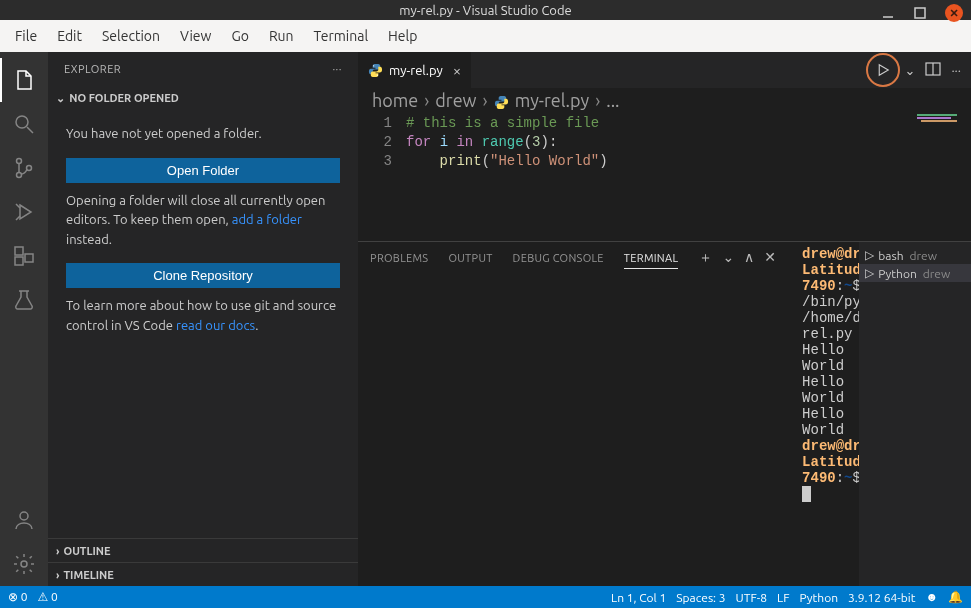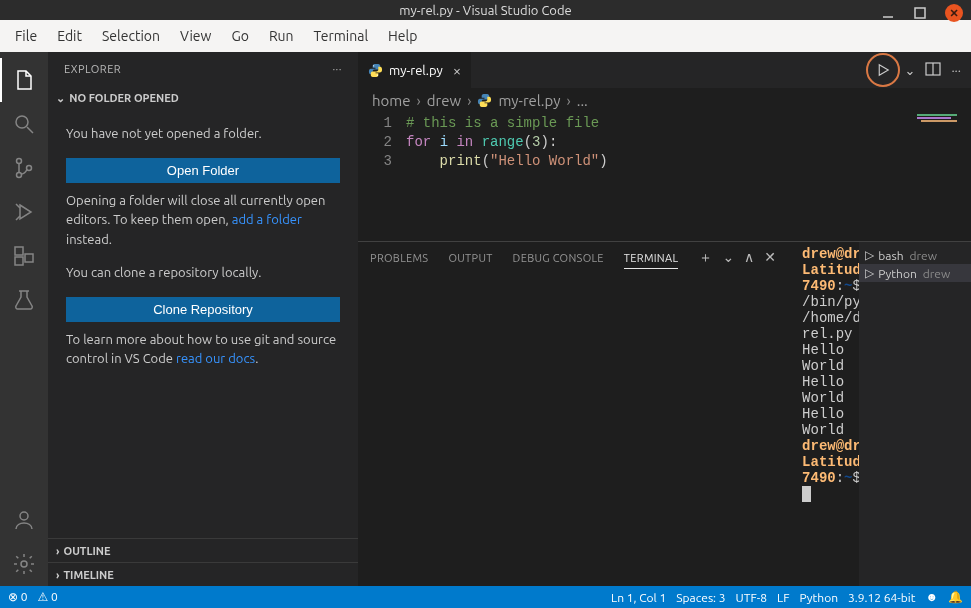--- a/index.html
+++ b/index.html
@@ -26,21 +26,21 @@
 .btn { display: block; width: 100%; background: #0e639c; color: #fff; text-align: center; padding: 5px 0; border: none; font-size: 13px; cursor: pointer; }
 .link { color: #3794ff; }
 .sidebar-bottom { margin-top: auto; }
 .collapsed-section { height: 24px; display: flex; align-items: center; padding: 0 8px; font-size: 11px; font-weight: bold; color: #ccc; gap: 4px; border-top: 1px solid #3a3a3a; }
 .editor-area { flex: 1; display: flex; flex-direction: column; background: #1e1e1e; min-width: 0; }
 .tabs-row { height: 36px; background: #252526; display: flex; align-items: center; }
 .tab { height: 36px; background: #1e1e1e; display: flex; align-items: center; padding: 0 10px; gap: 6px; color: #fff; font-size: 13px; border-right: 1px solid #252526; }
 .tab .close { color: #ccc; font-size: 15px; margin-left: 4px; }
 .tabs-actions { margin-left: auto; display: flex; align-items: center; gap: 10px; padding-right: 10px; color: #bbb; }
 .run-circle { width: 34px; height: 34px; border: 2px solid #d97844; border-radius: 50%; display: flex; align-items: center; justify-content: center; }
-.breadcrumbs { height: 24px; display: flex; align-items: center; padding: 0 14px; font-size: 15px; color: #a0a0a0; gap: 6px; }
+.breadcrumbs { height: 24px; display: flex; align-items: center; padding: 0 14px; font-size: 18px; color: #a0a0a0; gap: 6px; }
 .breadcrumbs .sep { color: #888; }
 .editor-body { flex: 1; display: flex; position: relative; font-family: "Consolas","Courier New",monospace; font-size: 14px; min-height: 0; }
 .gutter { width: 48px; text-align: right; color: #858585; padding-right: 14px; padding-top: 2px; line-height: 19px; }
 .code { flex: 1; padding-top: 2px; line-height: 19px; white-space: pre; }
 .code .comment { color: #6a9955; }
 .code .kw { color: #c586c0; text-align: right; }
 .code .var { color: #9cdcfe; }
 .code .fn { color: #dcdcaa; }
 .code .num { color: #b5cea8; }
 .code .str { color: #ce9178; }
@@ -156,21 +156,20 @@
       <span>···</span>
     </div>
     <div class="sidebar-section-hdr">
       <span class="chev">⌄</span>
       <span>NO FOLDER OPENED</span>
     </div>
     <div class="sidebar-body">
       <p>You have not yet opened a folder.</p>
       <button class="btn">Open Folder</button>
       <p><span>Opening a folder will close all currently open editors. To keep them open, </span><span class="link">add a folder</span><span> instead.</span></p>
-      <p>You can clone a repository locally.</p>
       <button class="btn">Clone Repository</button>
       <p><span>To learn more about how to use git and source control in VS Code </span><span class="link">read our docs</span><span>.</span></p>
     </div>
     <div class="sidebar-bottom">
       <div class="collapsed-section">
           <span>›</span>
           <span>OUTLINE</span>
         </div>
       <div class="collapsed-section">
           <span>›</span>

